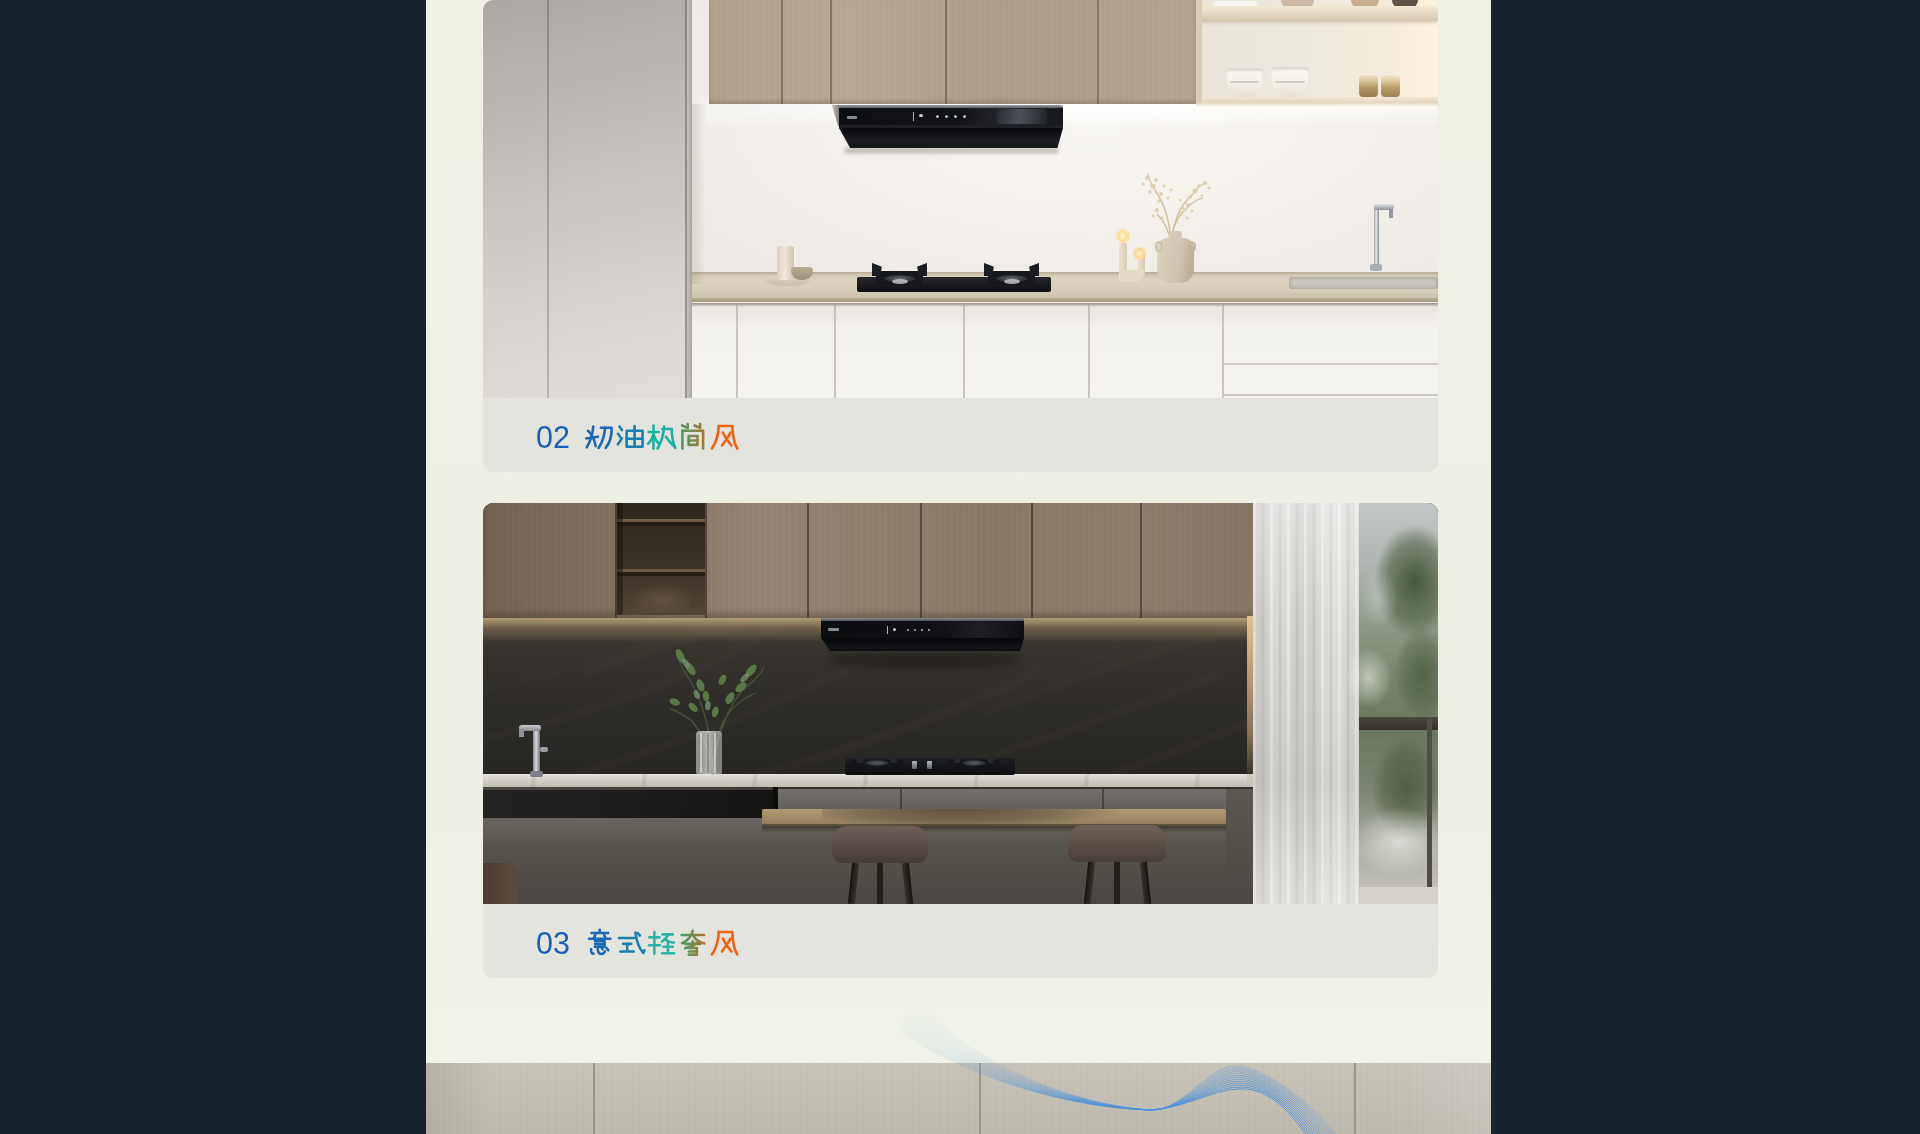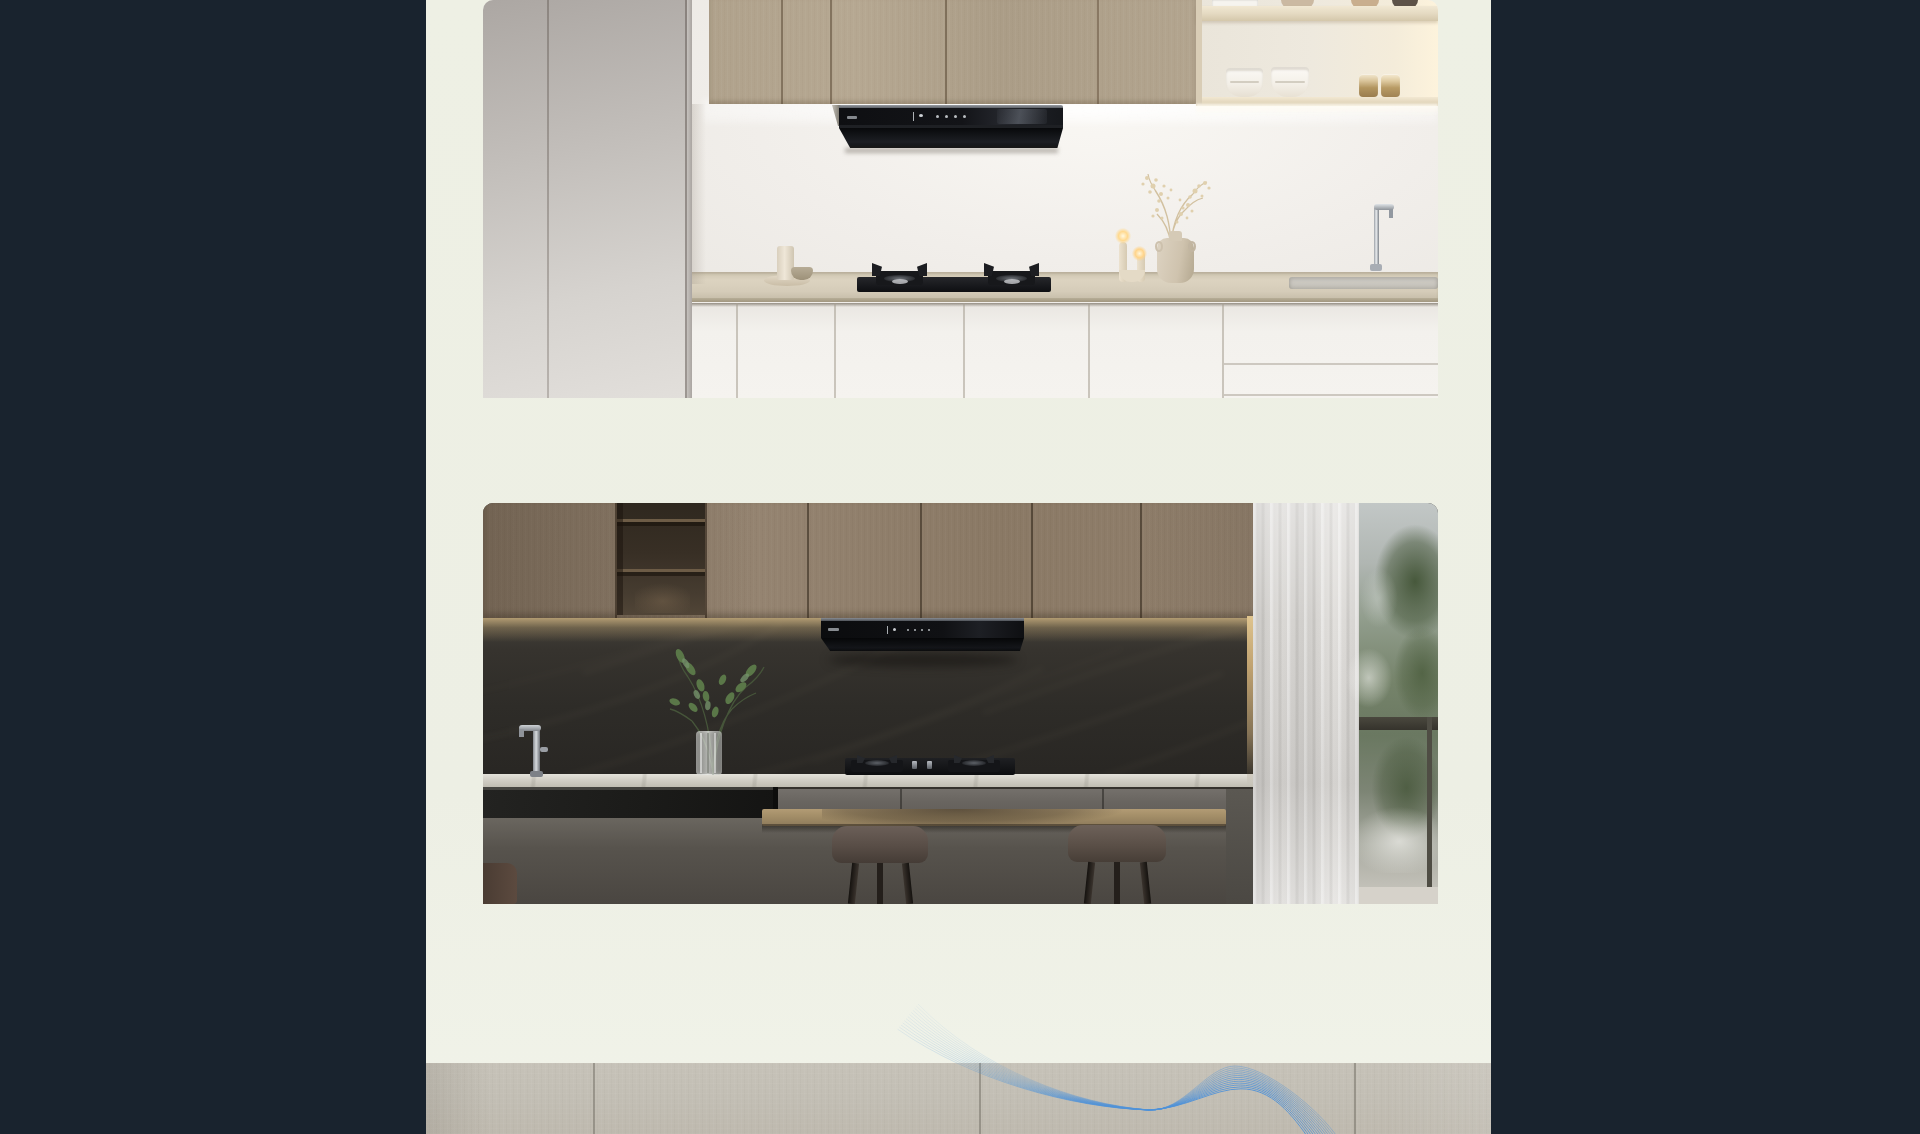--- a/index.html
+++ b/index.html
@@ -269,20 +269,30 @@
 
     <div class="abs" style="left:209px; top:104px; width:14px; height:180px; background:linear-gradient(90deg, rgba(150,140,128,0.25), rgba(150,140,128,0));"></div>
 
     <div class="abs" style="left:0; top:0; width:209px; height:398px; background:linear-gradient(168deg, #aca7a3 0%, #c2beba 38%, #d6d3cf 72%, #e2dfdb 100%);">
       <div class="abs" style="left:64px; top:0; width:2px; height:398px; background:linear-gradient(180deg, rgba(118,110,104,0.6), rgba(145,138,132,0.5));"></div>
       <div class="abs" style="left:202px; top:0; width:2px; height:398px; background:rgba(110,102,96,0.6);"></div>
       <div class="abs" style="left:204px; top:0; width:5px; height:398px; background:linear-gradient(90deg,#c5c1bd,#aaa5a1);"></div>
     </div>
   </div>
 
+  <div class="abs" id="cap1" style="left:0; top:398px; width:955px; height:74px; background:#e3e4dd;">
+      <svg width="230" height="74" style="position:absolute;left:53px;top:0;">
+        <text x="0" y="50" font-family="Liberation Sans, sans-serif" font-size="30.5" fill="#1a5fb4">02</text>
+        <use href="#gl-nai" transform="translate(49,24.5) scale(0.295)" stroke="#1d68b4" stroke-width="8.8"></use>
+        <use href="#gl-you" transform="translate(80,24.5) scale(0.295)" stroke="#1a7fae" stroke-width="8.8"></use>
+        <use href="#gl-ji" transform="translate(111,24.5) scale(0.295)" stroke="#16b3a2" stroke-width="8.8"></use>
+        <use href="#gl-jian" transform="translate(142,24.5) scale(0.295)" stroke="url(#grmix)" stroke-width="8.8"></use>
+        <use href="#gl-feng" transform="translate(173,24.5) scale(0.295)" stroke="#f4610f" stroke-width="8.8"></use>
+      </svg>
+    </div>
 </div>
 
 <div class="abs" id="card2" style="left:483px; top:503px; width:955px; height:475px; border-radius:10px; overflow:hidden;">
 
   <div class="abs" id="photo2" style="left:0; top:0; width:955px; height:401px; background:#3a3834; overflow:hidden;">
 
     <div class="abs" style="left:0; top:110px; width:790px; height:170px; background:linear-gradient(180deg,#47433c 0%, #36332e 22%, #2e2c28 55%, #282623 100%);">
       <svg class="abs" style="left:0;top:0;" width="790" height="170" viewBox="0 0 790 170">
           <g stroke="#b9ab8d" fill="none" opacity="0.08" filter="url(#mblur)">
  <path d="M-20,130 C120,100 220,60 300,10 M60,170 C180,140 300,90 420,30 M240,170 C360,140 470,100 560,55 M430,165 C540,135 640,100 740,60 M600,170 C680,145 740,120 800,95 M100,60 C160,40 220,20 280,5 M500,100 C580,70 660,40 760,15" stroke-width="3"></path>
@@ -445,20 +455,30 @@
       <div class="abs" style="left:-15px; top:140px; width:55px; height:70px; background:radial-gradient(ellipse 50% 50% at 45% 50%, rgba(250,250,248,0.55) 0%, rgba(250,250,248,0.18) 60%, rgba(250,250,248,0) 85%);"></div>
         <div class="abs" style="left:0px; top:55px; width:50px; height:80px; background:radial-gradient(ellipse 50% 50% at 40% 50%, rgba(210,216,210,0.45) 0%, rgba(210,216,210,0) 75%);"></div>
       <div class="abs" style="left:10px; top:230px; width:75px; height:110px; background:radial-gradient(ellipse 55% 55% at 50% 50%, rgba(72,88,60,0.85) 0%, rgba(72,88,60,0.4) 60%, rgba(72,88,60,0) 85%);"></div>
       <div class="abs" style="left:-5px; top:300px; width:90px; height:70px; background:radial-gradient(ellipse 60% 55% at 50% 55%, rgba(235,235,230,0.75) 0%, rgba(235,235,230,0.2) 65%, rgba(235,235,230,0) 90%);"></div>
       <div class="abs" style="left:0; top:214px; width:79px; height:13px; background:linear-gradient(180deg,#4a483e,#35332c);"></div>
       <div class="abs" style="left:68px; top:214px; width:5px; height:187px; background:#4f4d44;"></div>
       <div class="abs" style="left:0; top:384px; width:79px; height:17px; background:#d6d2ca;"></div>
     </div>
   </div>
 
+  <div class="abs" id="cap2" style="left:0; top:401px; width:955px; height:74px; background:#e3e4dd;">
+      <svg width="230" height="74" style="position:absolute;left:53px;top:0;">
+        <text x="0" y="50" font-family="Liberation Sans, sans-serif" font-size="30.5" fill="#1a5fb4">03</text>
+        <use href="#gl-yi" transform="translate(49,24.5) scale(0.295)" stroke="#1d68b4" stroke-width="8.8"></use>
+        <use href="#gl-shi" transform="translate(80,24.5) scale(0.295)" stroke="#1a7fae" stroke-width="8.8"></use>
+        <use href="#gl-qing" transform="translate(111,24.5) scale(0.295)" stroke="#2cb3a8" stroke-width="8.8"></use>
+        <use href="#gl-she" transform="translate(142,24.5) scale(0.295)" stroke="url(#grmix)" stroke-width="8.8"></use>
+        <use href="#gl-feng" transform="translate(173,24.5) scale(0.295)" stroke="#f4610f" stroke-width="8.8"></use>
+      </svg>
+    </div>
 </div>
 
 <div class="abs" id="band" style="left:426px; top:1063px; width:1065px; height:71px; background:linear-gradient(180deg,#c6c2b8 0%, #c2beb4 50%, #beb9ae 100%); overflow:hidden;">
 
     <div class="abs" style="left:0; top:0; width:1065px; height:71px; background:repeating-linear-gradient(90deg, rgba(255,255,255,0.035) 0 1px, rgba(0,0,0,0) 1px 3px, rgba(90,85,75,0.03) 3px 4px, rgba(0,0,0,0) 4px 7px);"></div>
     <div class="abs" style="left:0; top:0; width:1065px; height:71px; background:repeating-linear-gradient(0deg, rgba(255,255,255,0.03) 0 1px, rgba(0,0,0,0) 1px 5px);"></div>
     <div class="abs" style="left:0; top:0; width:1065px; height:71px; background:linear-gradient(90deg, rgba(120,114,104,0.18) 0%, rgba(0,0,0,0) 6%, rgba(0,0,0,0) 90%, rgba(255,255,255,0.10) 100%);"></div>
 
     <div class="abs" style="left:167px; top:0; width:2px; height:71px; background:rgba(110,105,95,0.5);"></div>
 

